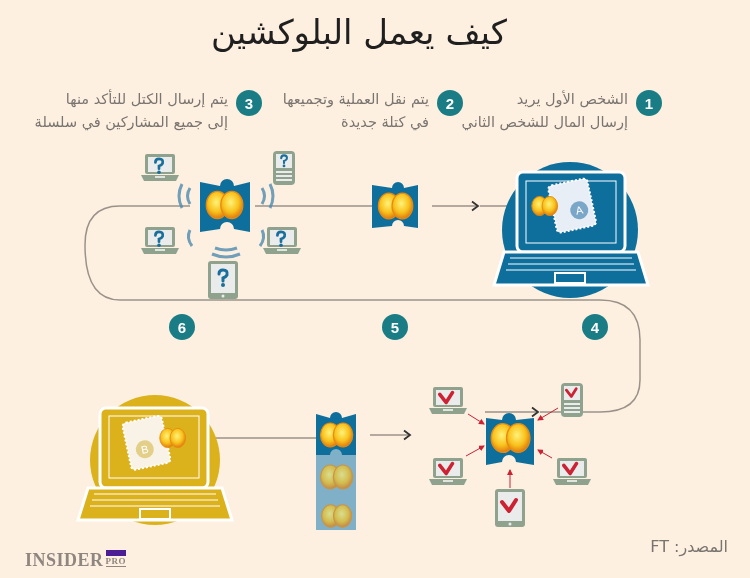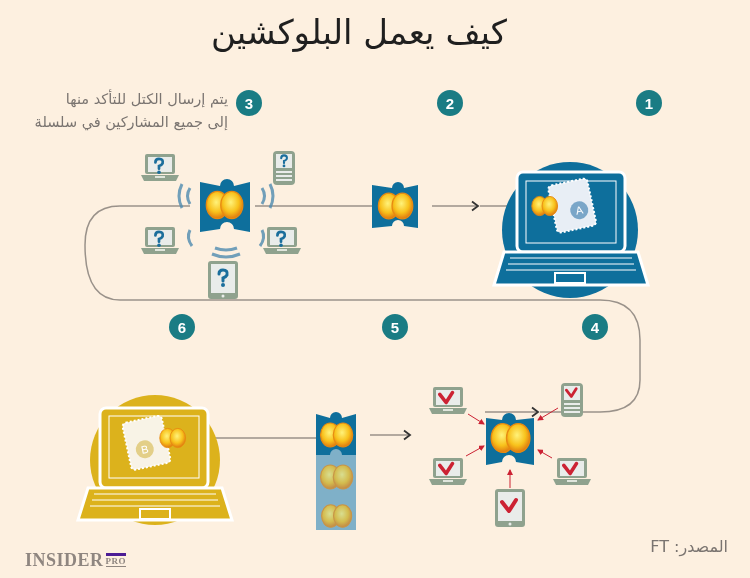--- a/index.html
+++ b/index.html
@@ -3,21 +3,21 @@
 <meta charset="utf-8">
 <style>
   html, body { margin:0; padding:0; }
   body { width:750px; height:578px; background:#fdf0e0; position:relative; overflow:hidden; font-family:"DejaVu Sans", sans-serif; }
   .title { position:absolute; top:12px; left:0; width:718px; text-align:center; font-size:34px; color:#1f1f1f; direction:rtl; }
   .step { position:absolute; direction:rtl; display:flex; align-items:flex-start; gap:8px; }
   .badge { width:26px; height:26px; border-radius:50%; background:#1a7c84; color:#fff; font-size:15px; font-weight:bold; display:flex; align-items:center; justify-content:center; flex-shrink:0; margin-top:2px; font-family:"Liberation Sans", sans-serif; }
   .stext { color:#7a7470; font-size:14.5px; line-height:23px; white-space:pre-line; text-align:right; }
   svg.flow { position:absolute; left:0; top:0; }
   .logo { position:absolute; left:25px; top:550px; font-family:"Liberation Serif", serif; font-weight:bold; color:#8f8680; font-size:18px; letter-spacing:0.5px; }
-  .logo .pro { font-size:9px; border-bottom:1px solid #8f8680; border-top:3px solid #4c1d95; margin-left:2px; vertical-align:2px; }
+  .logo .pro { font-size:9px; border-bottom:1px solid #8f8680; border-top:6px solid #4c1d95; margin-left:2px; vertical-align:2px; }
   .source { position:absolute; right:22px; top:537px; direction:rtl; color:#7a7470; font-size:16px; }
 </style>
 </head>
 <body>
 
 <div class="title">كيف يعمل البلوكشين</div>
 
 <svg class="flow" width="750" height="578" viewBox="0 0 750 578">
   <defs>
     <radialGradient id="coin" cx="45%" cy="40%" r="60%">
@@ -167,23 +167,27 @@
       <rect x="126" y="418" width="40" height="48" rx="4" fill="#f8f3e6" stroke="#fff" stroke-width="2" stroke-dasharray="2 2"></rect>
       <circle cx="143" cy="448" r="9" fill="#e3cf88"></circle>
       <text x="143" y="452" font-size="11" fill="#fff" text-anchor="middle" font-family="Liberation Sans, sans-serif">B</text>
     </g>
     <use href="#coins" x="158" y="426" width="30" height="24"></use>
   </g>
 </svg>
 
 <div class="step" style="right:88px; top:88px;">
   <div class="badge">1</div>
+  <div class="stext">الشخص الأول يريد
+إرسال المال للشخص الثاني</div>
 </div>
 <div class="step" style="right:287px; top:88px;">
   <div class="badge">2</div>
+  <div class="stext">يتم نقل العملية وتجميعها
+في كتلة جديدة</div>
 </div>
 <div class="step" style="right:488px; top:88px;">
   <div class="badge">3</div>
   <div class="stext">يتم إرسال الكتل للتأكد منها
 إلى جميع المشاركين في سلسلة</div>
 </div>
 <div class="step" style="right:142px; top:312px;">
   <div class="badge">4</div>
 </div>
 <div class="step" style="right:342px; top:312px;">

